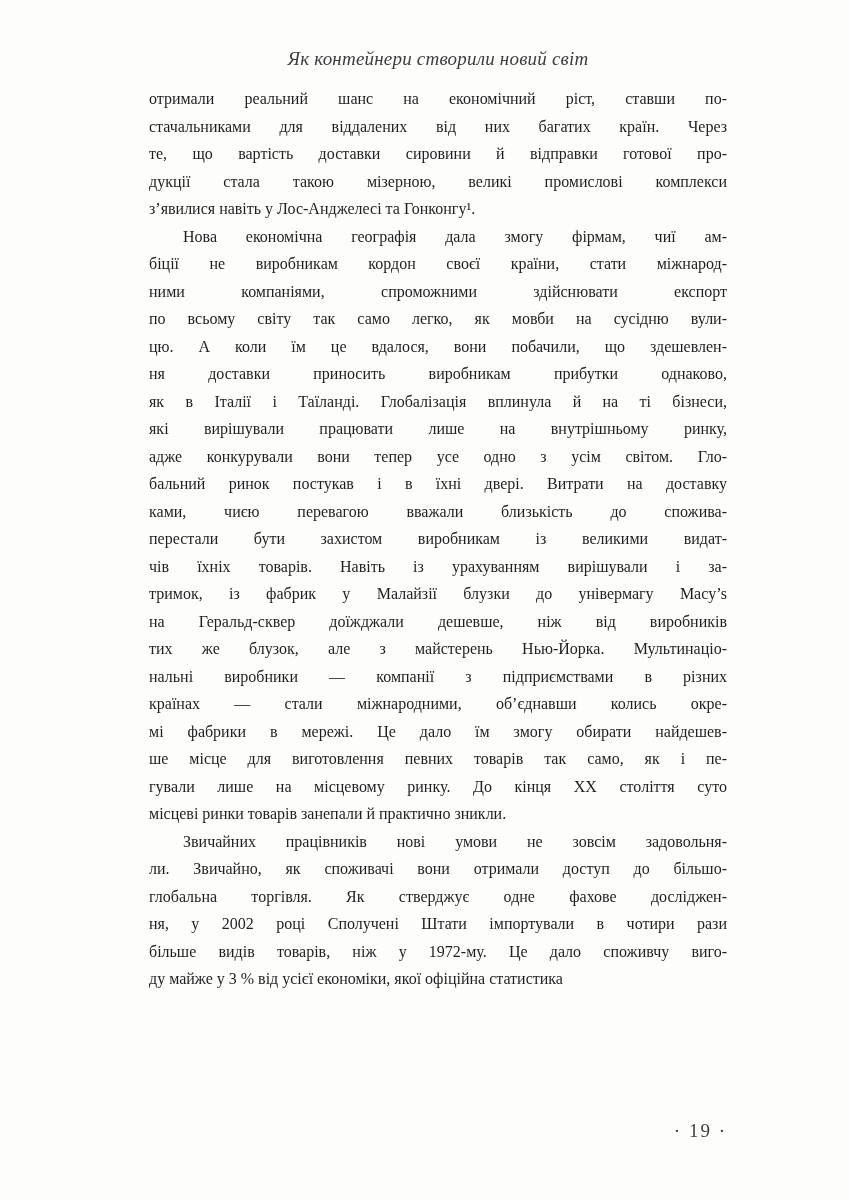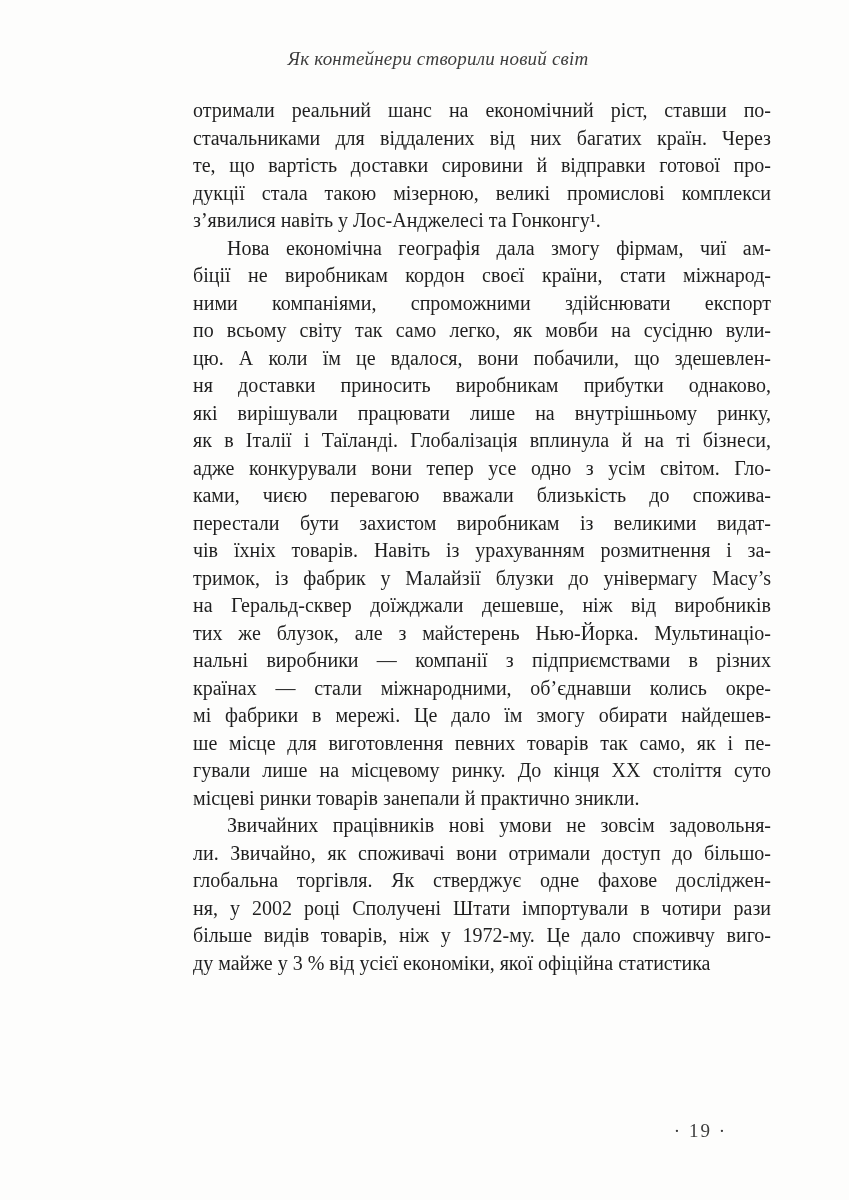--- a/index.html
+++ b/index.html
@@ -23,25 +23,24 @@
     width: 578px;
     text-align: center;
     font-style: italic;
     font-size: 19px;
     color: #3d3d3d;
     letter-spacing: 0.2px;
   }
 
   .body-text {
     position: absolute;
-    top: 97px;
+    top: 85px;
     left: 149px;
     width: 578px;
-    font-size: 20px;
-    margin-left: 44px;
+    font-size: 16px;
   }
 
   .paragraph { margin: 0; padding: 0; }
 
   .line {
     height: 27.5px;
     line-height: 27.5px;
     text-align: justify;
     text-align-last: justify;
     overflow: visible;
@@ -78,26 +77,27 @@
         <div class="line">дукції стала такою мізерною, великі промислові комплекси</div>
         <div class="line last">з’явилися навіть у Лос-Анджелесі та Гонконгу¹.</div>
       </div>
       <div class="paragraph">
         <div class="line indent">Нова економічна географія дала змогу фірмам, чиї ам-</div>
         <div class="line">біції не виробникам кордон своєї країни, стати міжнарод-</div>
         <div class="line">ними компаніями, спроможними здійснювати експорт</div>
         <div class="line">по всьому світу так само легко, як мовби на сусідню вули-</div>
         <div class="line">цю. А коли їм це вдалося, вони побачили, що здешевлен-</div>
         <div class="line">ня доставки приносить виробникам прибутки однаково,</div>
+        <div class="line">як в Італії і Таїланді. Глобалізація вплинула й на ті бізнеси,</div>
         <div class="line">які вирішували працювати лише на внутрішньому ринку,</div>
-        <div class="line">як в Італії і Таїланді. Глобалізація вплинула й на ті бізнеси,</div>
         <div class="line">адже конкурували вони тепер усе одно з усім світом. Гло-</div>
+        <div class="line">бальний ринок постукав і в їхні двері. Витрати на доставку</div>
         <div class="line">ками, чиєю перевагою вважали близькість до спожива-</div>
         <div class="line">перестали бути захистом виробникам із великими видат-</div>
-        <div class="line">чів їхніх товарів. Навіть із урахуванням розмитнення і за-</div>
+        <div class="line">чів їхніх товарів. Навіть із урахуванням вирішували і за-</div>
         <div class="line">тримок, із фабрик у Малайзії блузки до універмагу Macy’s</div>
         <div class="line">на Геральд-сквер доїжджали дешевше, ніж від виробників</div>
         <div class="line">тих же блузок, але з майстерень Нью-Йорка. Мультинаціо-</div>
         <div class="line">нальні виробники — компанії з підприємствами в різних</div>
         <div class="line">країнах — стали міжнародними, об’єднавши колись окре-</div>
         <div class="line">мі фабрики в мережі. Це дало їм змогу обирати найдешев-</div>
         <div class="line">ше місце для виготовлення певних товарів так само, як і пе-</div>
         <div class="line">гували лише на місцевому ринку. До кінця XX століття суто</div>
         <div class="line last">місцеві ринки товарів занепали й практично зникли.</div>
       </div>

